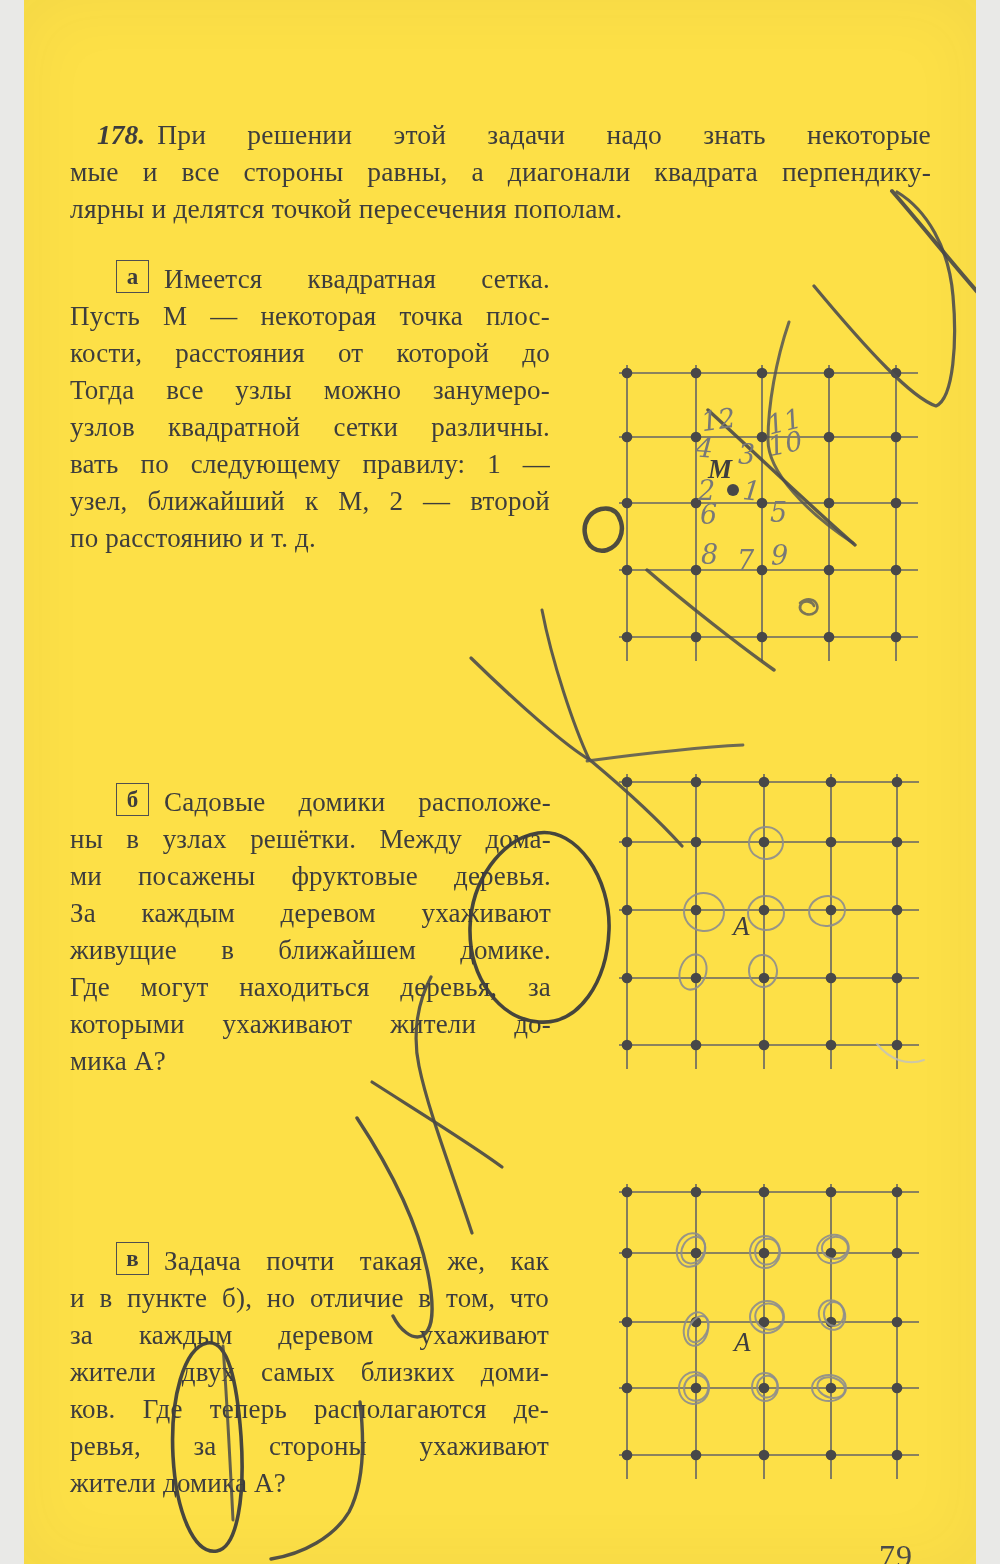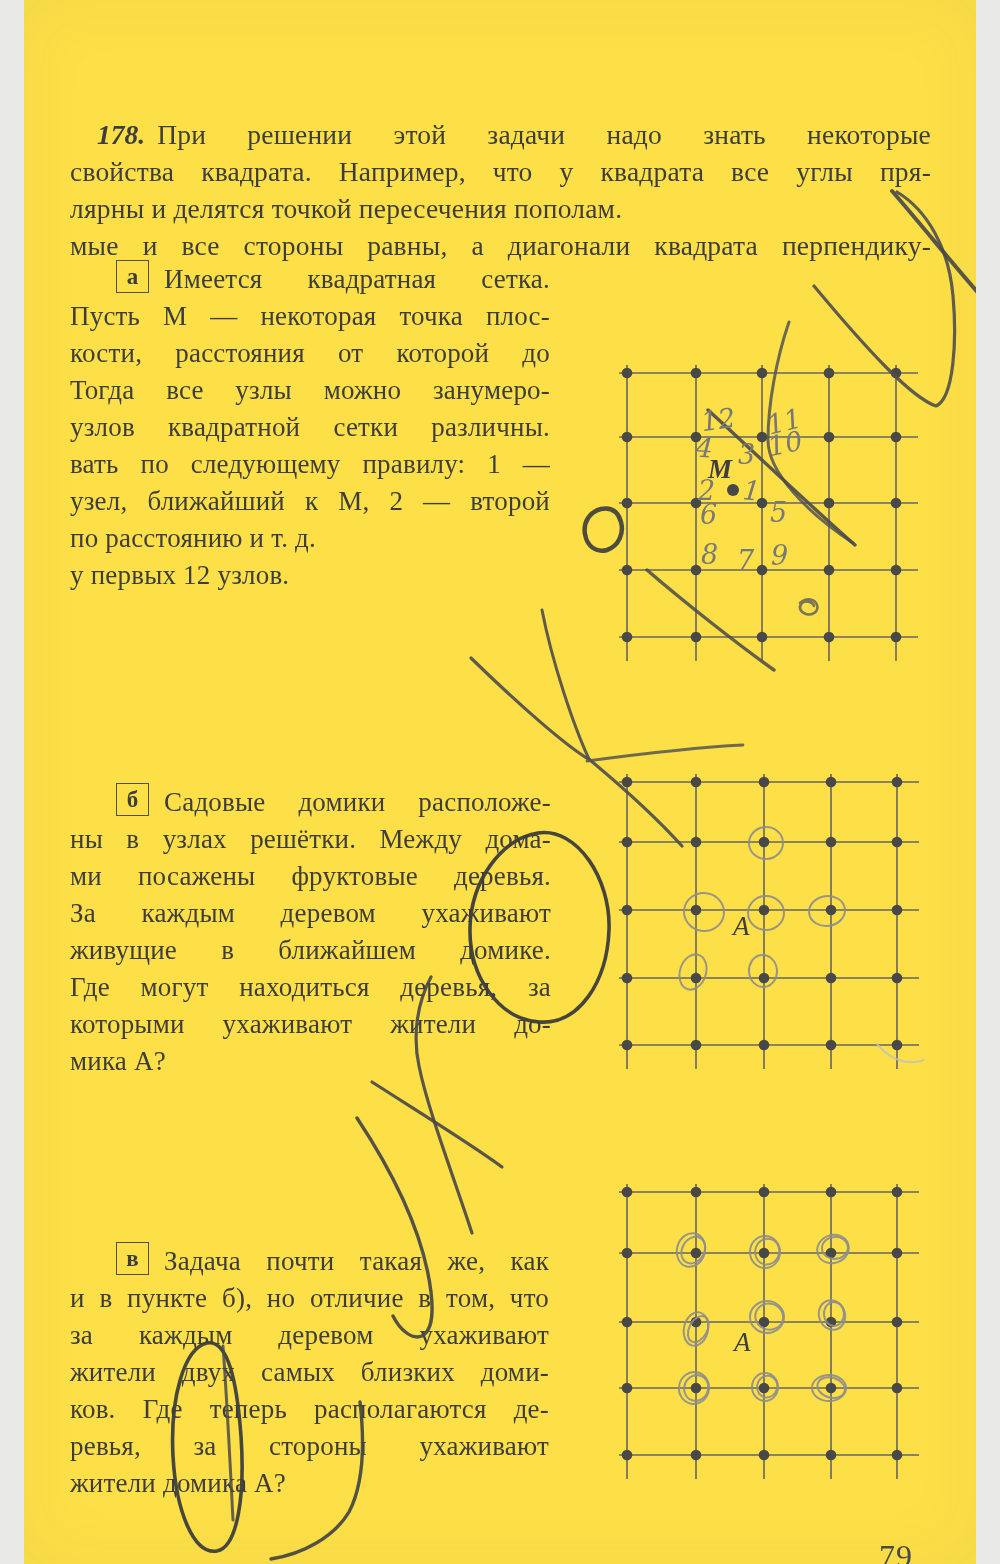--- a/index.html
+++ b/index.html
@@ -41,35 +41,33 @@
   .ptlabel.bold{font-weight:700;}
   .pagenum{position:absolute;font-size:32px;color:#4a4a4a;letter-spacing:1px;margin-top:36px;}
 </style>
 </head>
 <body>
 
 <div class="page" id="page">
 
   <div class="block" style="left:46px;top:116px;width:861px">
     <div class="tline indent1"><span class="num">178.</span><span>При решении этой задачи надо знать некоторые</span></div>
-    <div class="tline">свойства квадрата. Например, что у квадрата все углы пря-</div>
+    <div class="tline">мые и все стороны равны, а диагонали квадрата перпендику-</div>
     <div class="tline tl-left">лярны и делятся точкой пересечения пополам.</div>
-    <div class="tline">мые и все стороны равны, а диагонали квадрата перпендику-</div>
   </div>
 
   <div class="block col" style="left:46px;top:261px;width:480px">
     <div class="tline pline1"><span class="pbox">а</span><span>Имеется квадратная сетка.</span></div>
     <div class="tline">Пусть M — некоторая точка плос-</div>
     <div class="tline">кости, расстояния от которой до</div>
     <div class="tline">Тогда все узлы можно занумеро-</div>
     <div class="tline">узлов квадратной сетки различны.</div>
     <div class="tline">вать по следующему правилу: 1 —</div>
     <div class="tline">узел, ближайший к M, 2 — второй</div>
     <div class="tline tl-left">по расстоянию и т. д.</div>
-    <div class="tline tl-left">у первых 12 узлов.</div>
   </div>
 
   <div class="block col" style="left:46px;top:784px;width:481px">
     <div class="tline pline1"><span class="pbox">б</span><span>Садовые домики расположе-</span></div>
     <div class="tline">ны в узлах решётки. Между дома-</div>
     <div class="tline">ми посажены фруктовые деревья.</div>
     <div class="tline">За каждым деревом ухаживают</div>
     <div class="tline">живущие в ближайшем домике.</div>
     <div class="tline">Где могут находиться деревья, за</div>
     <div class="tline">которыми ухаживают жители до-</div>

